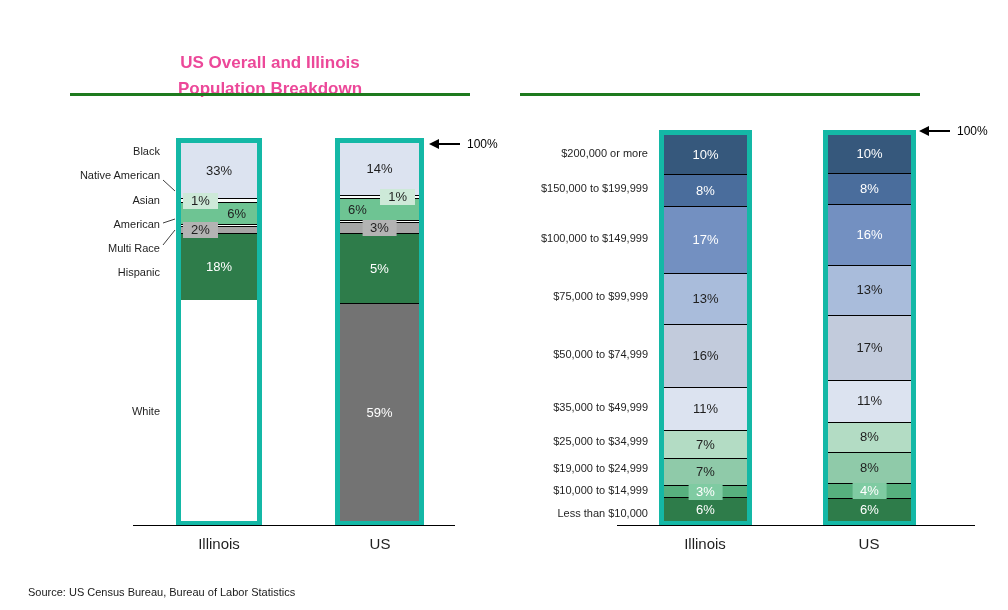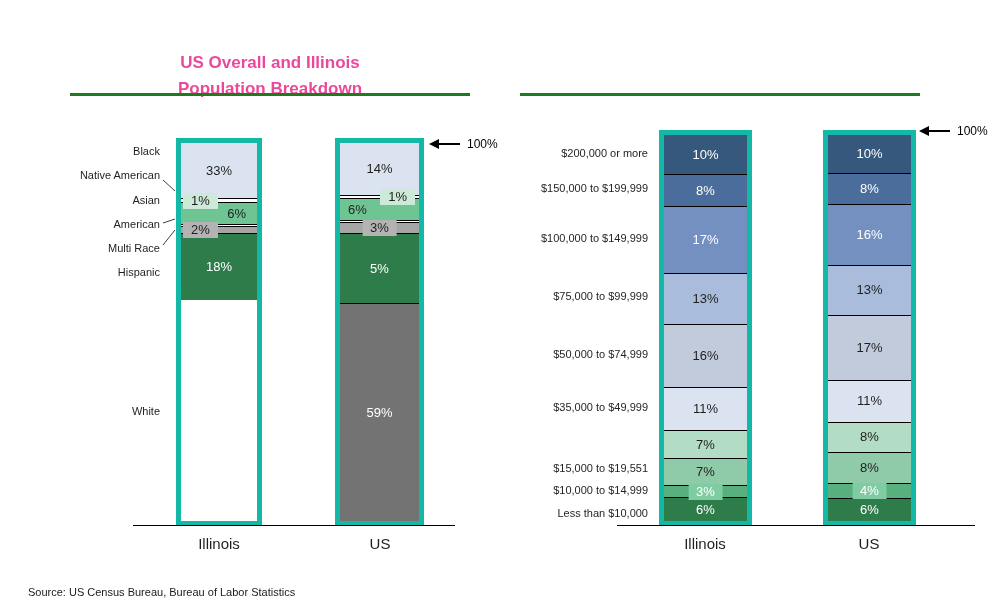--- a/index.html
+++ b/index.html
@@ -122,21 +122,22 @@
   <div class="catlabel c01">US</div>
 
   <div class="underline u1"></div>
 
   <div class="rowlabel income il0">$200,000 or more</div>
   <div class="rowlabel income il1">$150,000 to $199,999</div>
   <div class="rowlabel income il2">$100,000 to $149,999</div>
   <div class="rowlabel income il3">$75,000 to $99,999</div>
   <div class="rowlabel income il4">$50,000 to $74,999</div>
   <div class="rowlabel income il5">$35,000 to $49,999</div>
-  <div class="rowlabel income il7">$15,000 to $19,551</div>
+  <div class="rowlabel income il6">$25,000 to $34,999</div>
+  <div class="rowlabel income il7">$19,000 to $24,999</div>
   <div class="rowlabel income il8">$10,000 to $14,999</div>
   <div class="rowlabel income il9">Less than $10,000</div>
 
   <div class="bar b10">
       <div class="seg" style="height: 10.2041%; background: rgb(54, 88, 124);">
         <span class="seglabel" style="color: rgb(255, 255, 255);">10%</span>
       </div>
       <div class="seg" style="height: 8.16327%; background: rgb(74, 109, 156);">
         <span class="seglabel" style="color: rgb(255, 255, 255);">8%</span>
       </div>

